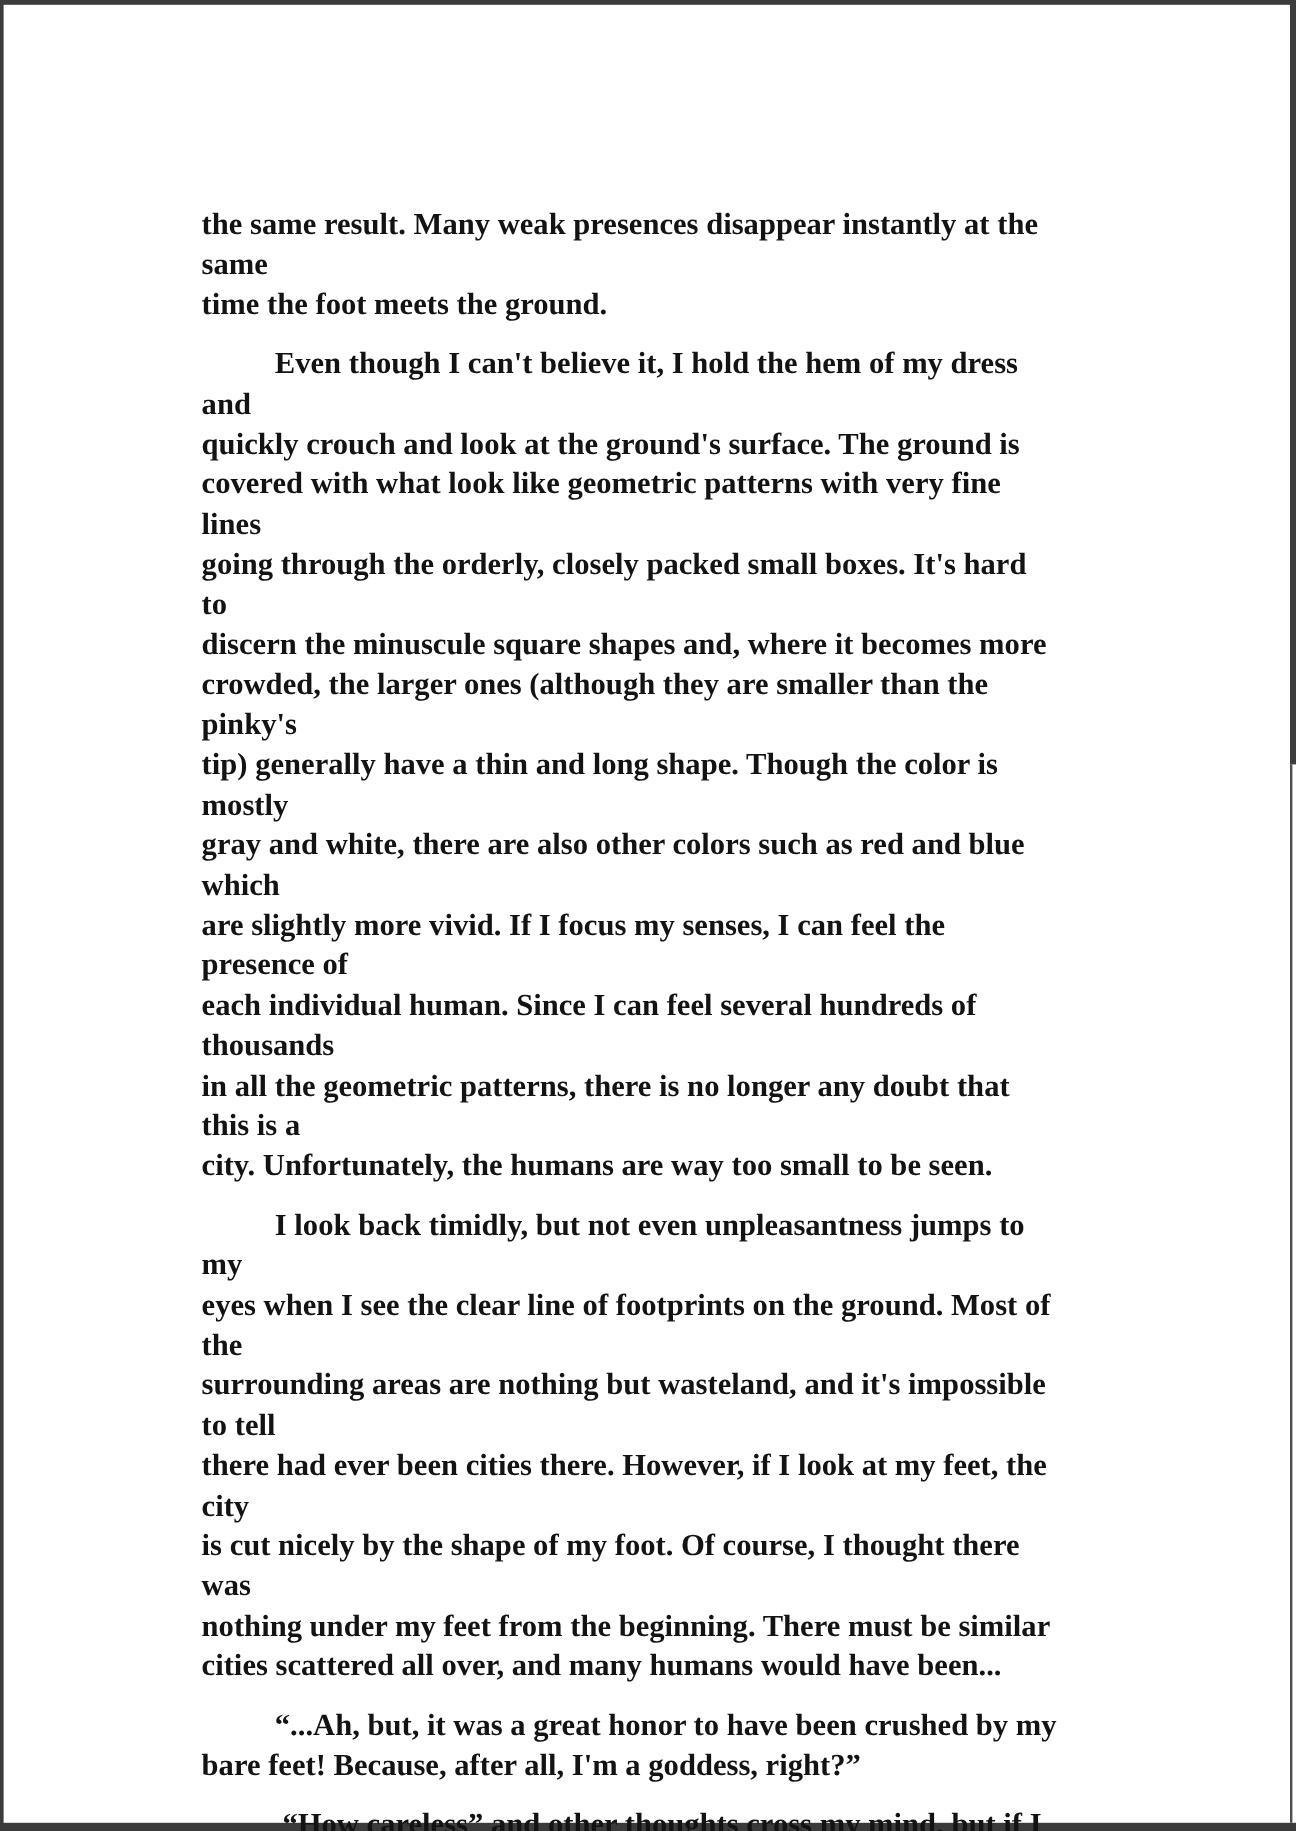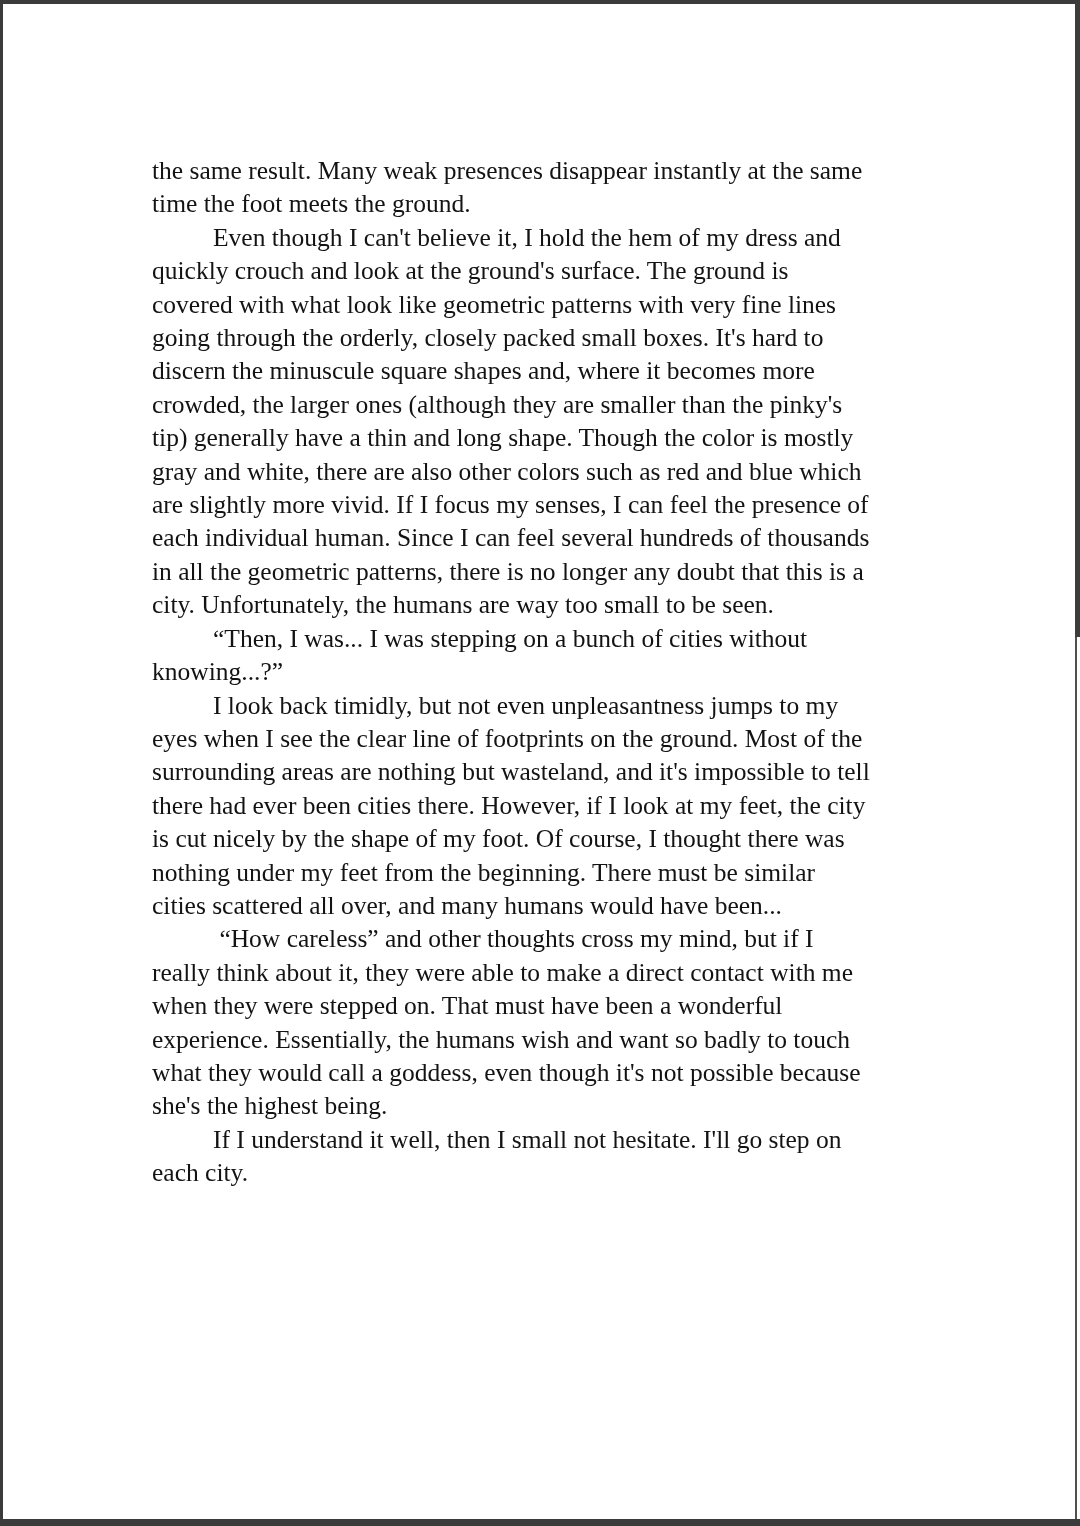--- a/index.html
+++ b/index.html
@@ -26,23 +26,24 @@
     position: absolute;
     left: 149px;
     top: 150px;
     width: 745px;
     font-size: 25.5px;
     line-height: 33.4px;
     color: #131313;
     text-rendering: optimizeLegibility;
   }
   .text-block p {
-    margin: 0;
+    margin: 16px;
     padding: 0;
     white-space: pre-line;
+    font-weight: bold;
   }
   .text-block p.indent {
     text-indent: 61px;
   }
   
   .right-rail {
     position: absolute;
     right: 0;
     top: 0;
     width: 5px;
@@ -78,29 +79,29 @@
 covered with what look like geometric patterns with very fine lines
 going through the orderly, closely packed small boxes. It's hard to
 discern the minuscule square shapes and, where it becomes more
 crowded, the larger ones (although they are smaller than the pinky's
 tip) generally have a thin and long shape. Though the color is mostly
 gray and white, there are also other colors such as red and blue which
 are slightly more vivid. If I focus my senses, I can feel the presence of
 each individual human. Since I can feel several hundreds of thousands
 in all the geometric patterns, there is no longer any doubt that this is a
 city. Unfortunately, the humans are way too small to be seen.</p>
-    <p class="para indent">“Then, I was... I was stepping on a bunch of cities without
-knowing...?”</p>
     <p class="para indent">I look back timidly, but not even unpleasantness jumps to my
 eyes when I see the clear line of footprints on the ground. Most of the
 surrounding areas are nothing but wasteland, and it's impossible to tell
 there had ever been cities there. However, if I look at my feet, the city
 is cut nicely by the shape of my foot. Of course, I thought there was
 nothing under my feet from the beginning. There must be similar
 cities scattered all over, and many humans would have been...</p>
+    <p class="para indent">“...Ah, but, it was a great honor to have been crushed by my
+bare feet! Because, after all, I'm a goddess, right?”</p>
     <p class="para indent">&nbsp;“How careless” and other thoughts cross my mind, but if I
 really think about it, they were able to make a direct contact with me
 when they were stepped on. That must have been a wonderful
 experience. Essentially, the humans wish and want so badly to touch
 what they would call a goddess, even though it's not possible because
 she's the highest being.</p>
     <p class="para indent">If I understand it well, then I small not hesitate. I'll go step on
 each city.</p>
   </div>
 </div>

